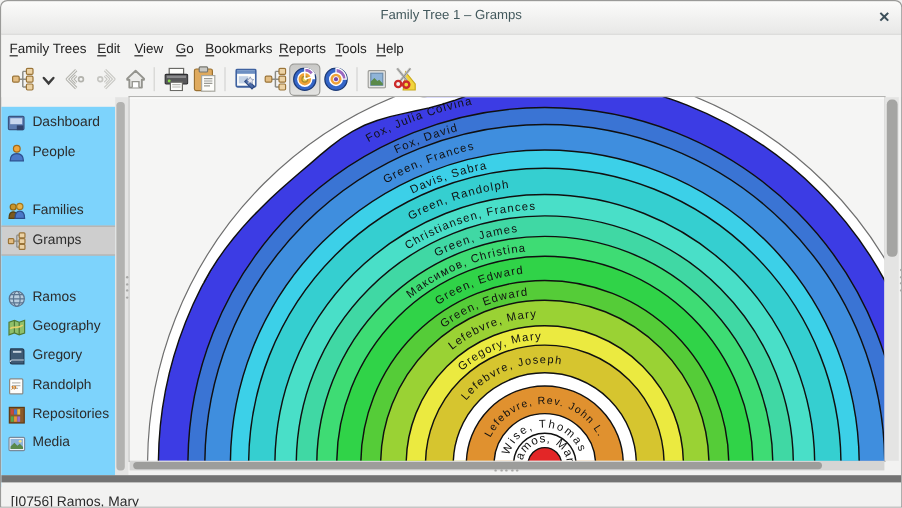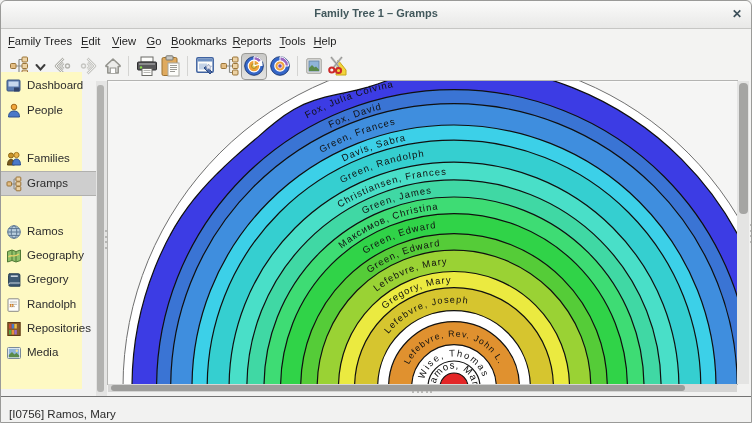--- a/index.html
+++ b/index.html
@@ -2,43 +2,43 @@
 <html><head><meta charset="utf-8">
 <style>
 * { margin:0; padding:0; box-sizing:border-box; }
 html,body { width:752px; height:423px; overflow:hidden; }
 body { font-family:"Liberation Sans", sans-serif; position:relative;
        background:#f2f2f1; border:1px solid #9a9a98; border-radius:6px 6px 0 0; }
 #titlebar { position:absolute; left:0; top:0; width:750px; height:28px;
   background:linear-gradient(#fbfbfa,#e8e8e7); border-bottom:1px solid #c6c6c4;
   border-radius:6px 6px 0 0; }
 #title { position:absolute; width:100%; text-align:center; top:6px;
-  font-size:11px; font-weight:bold; color:#42585c; letter-spacing:0; }
+  font-size:11px; font-weight:normal; color:#42585c; letter-spacing:0; }
 #close { position:absolute; right:9px; top:6px; color:#3d505a; font-size:12px; font-weight:bold; }
 #menubar { position:absolute; left:0; top:28px; width:750px; height:22px; background:#f3f3f2; }
 .mi { position:absolute; top:6px; font-size:11.2px; color:#232323; }
 .mi u { text-decoration:underline; text-underline-offset:1.5px; }
 #toolbar { position:absolute; left:0; top:50px; width:750px; height:30px; background:#f3f3f2; }
 .tbi { position:absolute; top:4px; }
 .tsep { position:absolute; top:5px; width:1px; height:20px; background:#d4d4d2; }
-#sidebar { position:absolute; left:0; top:71px; width:81px; height:317px; background:#fef9c3; }
+#sidebar { position:absolute; left:0; top:88px; width:95px; height:317px; background:#7dd3fc; }
 .sel { background:#cecece; border-top:1px solid #b0b0ae; border-bottom:1px solid #b0b0ae; }
 .sic { position:absolute; left:5px; top:4px; }
 .sic svg { display:block; }
 .slb { position:absolute; left:26px; top:5px; font-size:11.5px; color:#2c2c2c; }
 #sscroll { position:absolute; left:95px; top:80px; width:11px; height:315px; background:#e4e4e3; }
 #sthumb { position:absolute; left:96px; top:84px; width:6.5px; height:307px; background:#b2b2b0; border-radius:3px; }
 #canvasbox { position:absolute; left:106px; top:79px; width:631px; height:305px;
   border:1px solid #b4b4b2; background:#f5f5f4; }
 #hscroll { position:absolute; left:107px; top:383px; width:629px; height:8px; background:#d5d5d4; }
 #hthumb { position:absolute; left:110px; top:384px; width:574px; height:5.5px; background:#9d9d9b; border-radius:3px; }
 #vscroll { position:absolute; left:736px; top:80px; width:12px; height:303px; background:#e4e4e3; }
 #vthumb { position:absolute; left:737.5px; top:82px; width:9px; height:131px; background:#a5a5a3; border-radius:4px; }
 #statusbar { position:absolute; left:0; top:395px; width:750px; height:27px;
-  background:#f2f2f1; border-top:1px solid #737373; }
+  background:#f2f2f1; border-top:6px solid #737373; }
 #status { position:absolute; left:8px; top:11px; font-size:11.5px; color:#2b2b2b; }
 .dot { position:absolute; width:2px; height:2px; border-radius:1px; background:#a8a8a6; }
 </style></head>
 <body>
 <div id="titlebar">
     <div id="title">Family Tree 1 – Gramps</div>
     <div id="close">✕</div>
   </div>
 <div id="menubar">
 <span class="mi" style="left:7px"><u>F</u>amily Trees</span>

